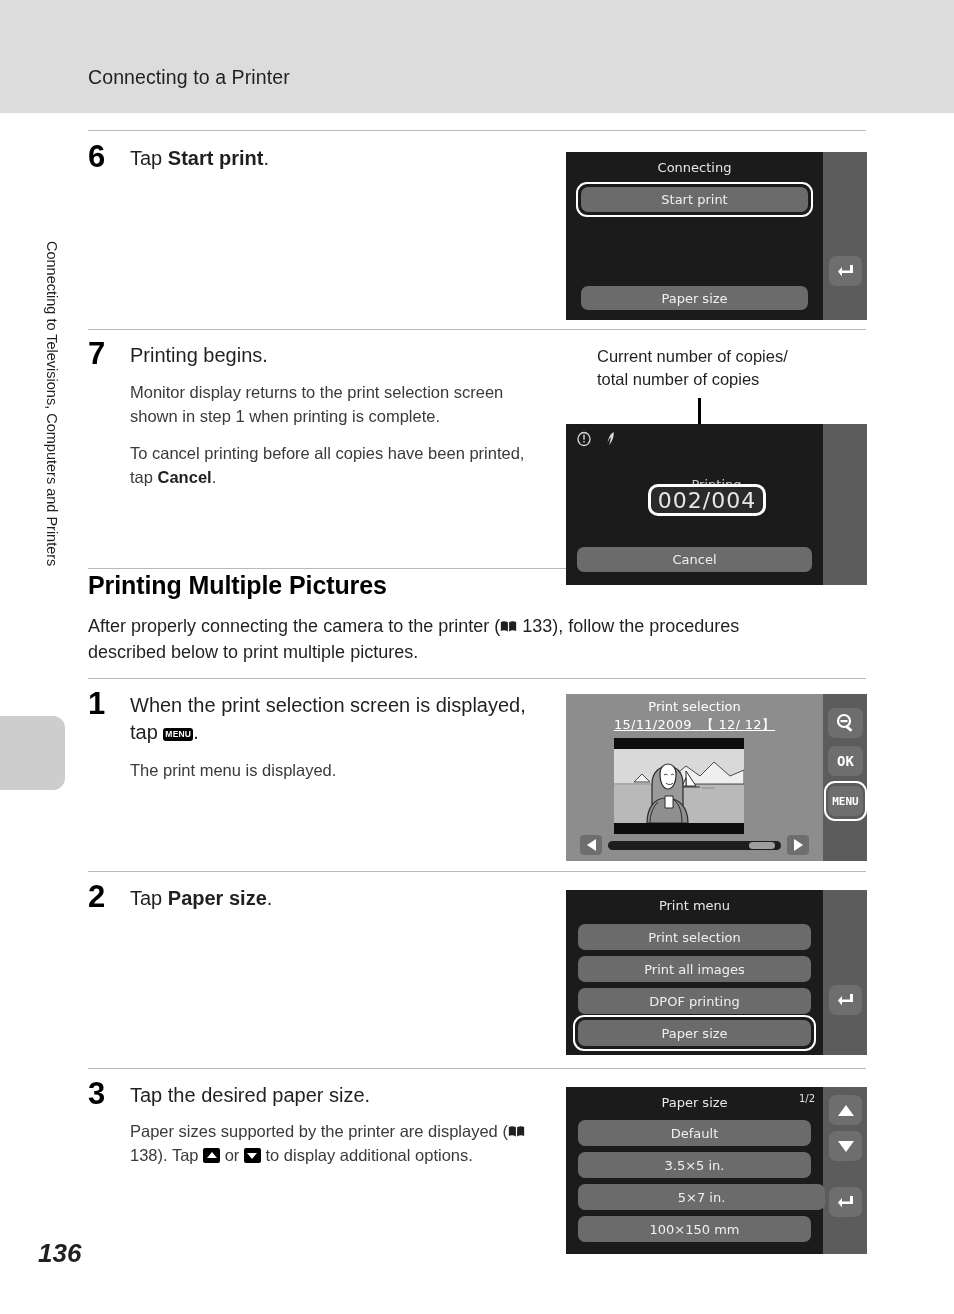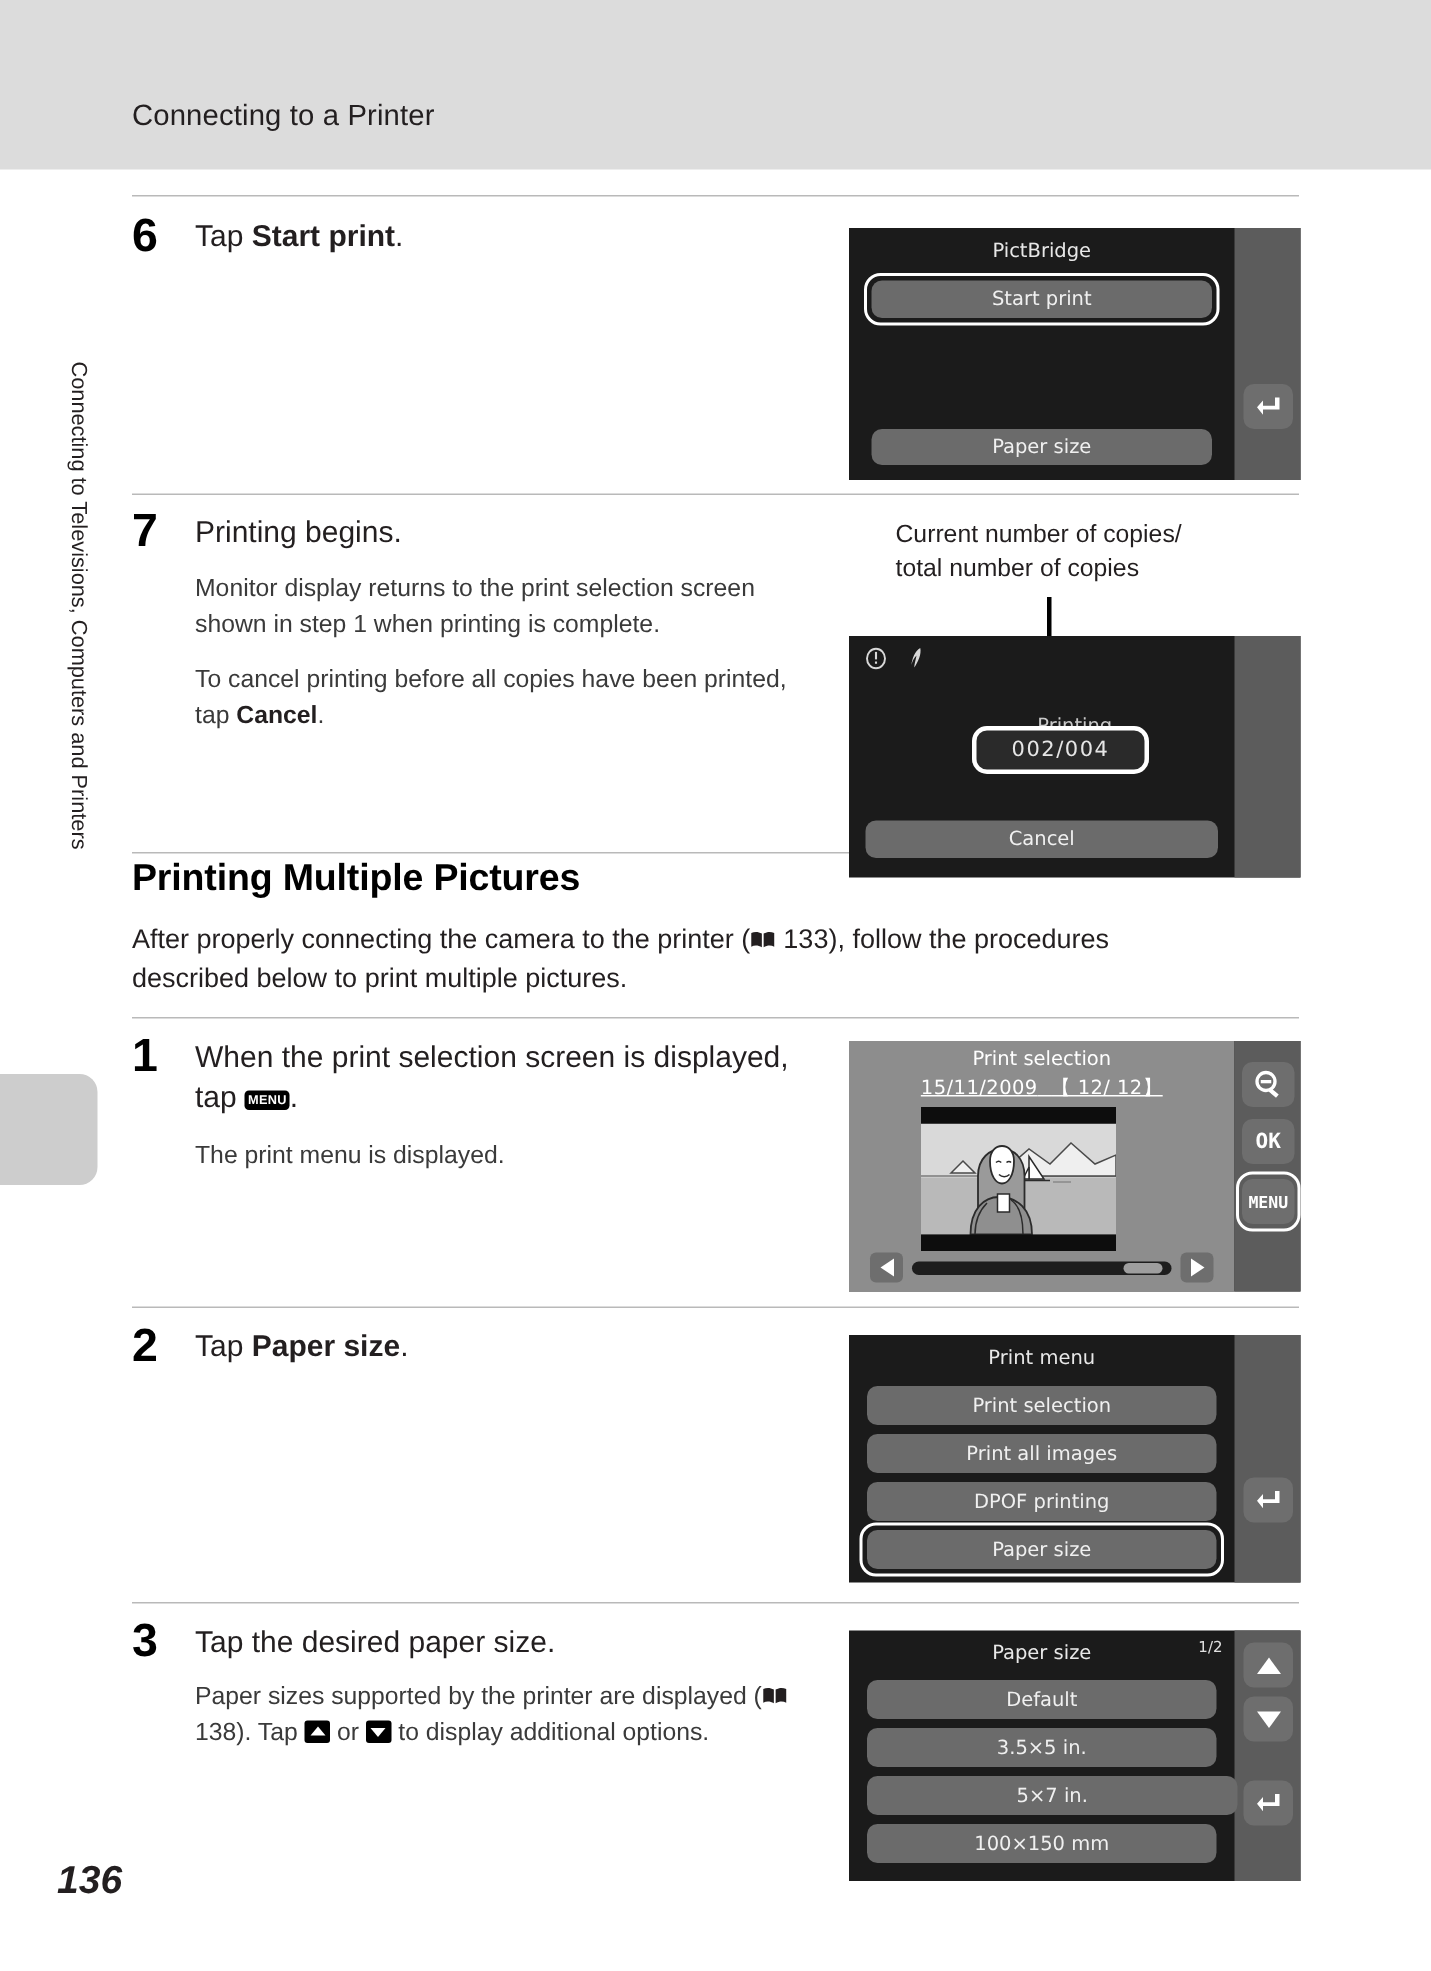--- a/index.html
+++ b/index.html
@@ -113,21 +113,21 @@
   .callout-text{
     position:absolute;font-size:16.5px;color:#231f20;line-height:1.4;
   }
   .callout-line{
     position:absolute;width:3px;background:#000;
   }
   .copycount-ring{
     position:absolute;border:3px solid #ffffff;border-radius:10px;
     background:#2a2a2a;box-sizing:border-box;
     display:flex;align-items:center;justify-content:center;
-    color:#e6e6e6;font-size:14px;letter-spacing:1px;
+    color:#e6e6e6;font-size:22px;letter-spacing:1px;
     font-family:"DejaVu Sans",sans-serif;
   }
   .printing-label{
     position:absolute;color:#c9c9c9;font-size:13px;text-align:center;width:100%;
     font-family:"DejaVu Sans",sans-serif;
   }
   .warn-icons{
     position:absolute;color:#cfcfcf;font-size:15px;letter-spacing:3px;
     font-family:"DejaVu Sans",sans-serif;
   }
@@ -167,21 +167,21 @@
 
 <div class="step" style="left:88px;top:141px;width:460px;">
   <div class="step-num">6</div>
   <div class="step-title">
     <span>Tap </span><b>Start print</b><span>.</span>
   </div>
 </div>
 
 <div class="cam" style="left:566px;top:152px;width:301px;height:168px;">
   <div class="rail"></div>
-  <div class="title" style="top:8px;">PictBridge</div>
+  <div class="title" style="top:8px;">Connecting</div>
   <div class="sel-ring" style="left:10px;top:30px;width:237px;height:35px;"></div>
   <div class="btn" style="left:15px;top:35px;width:227px;height:25px;">Start print</div>
   <div class="btn" style="left:15px;top:134px;width:227px;height:24px;">Paper size</div>
   <div class="railbtn" style="right:5px;top:104px;width:33px;height:30px;">
     <svg width="18" height="16" viewBox="0 0 18 16">
       <path d="M16 2 L16 10 L5 10 L5 13.5 L1 8.5 L5 4 L5 7.5 L13 7.5 L13 2 Z" fill="#fff"></path>
     </svg>
   </div>
 </div>
 

